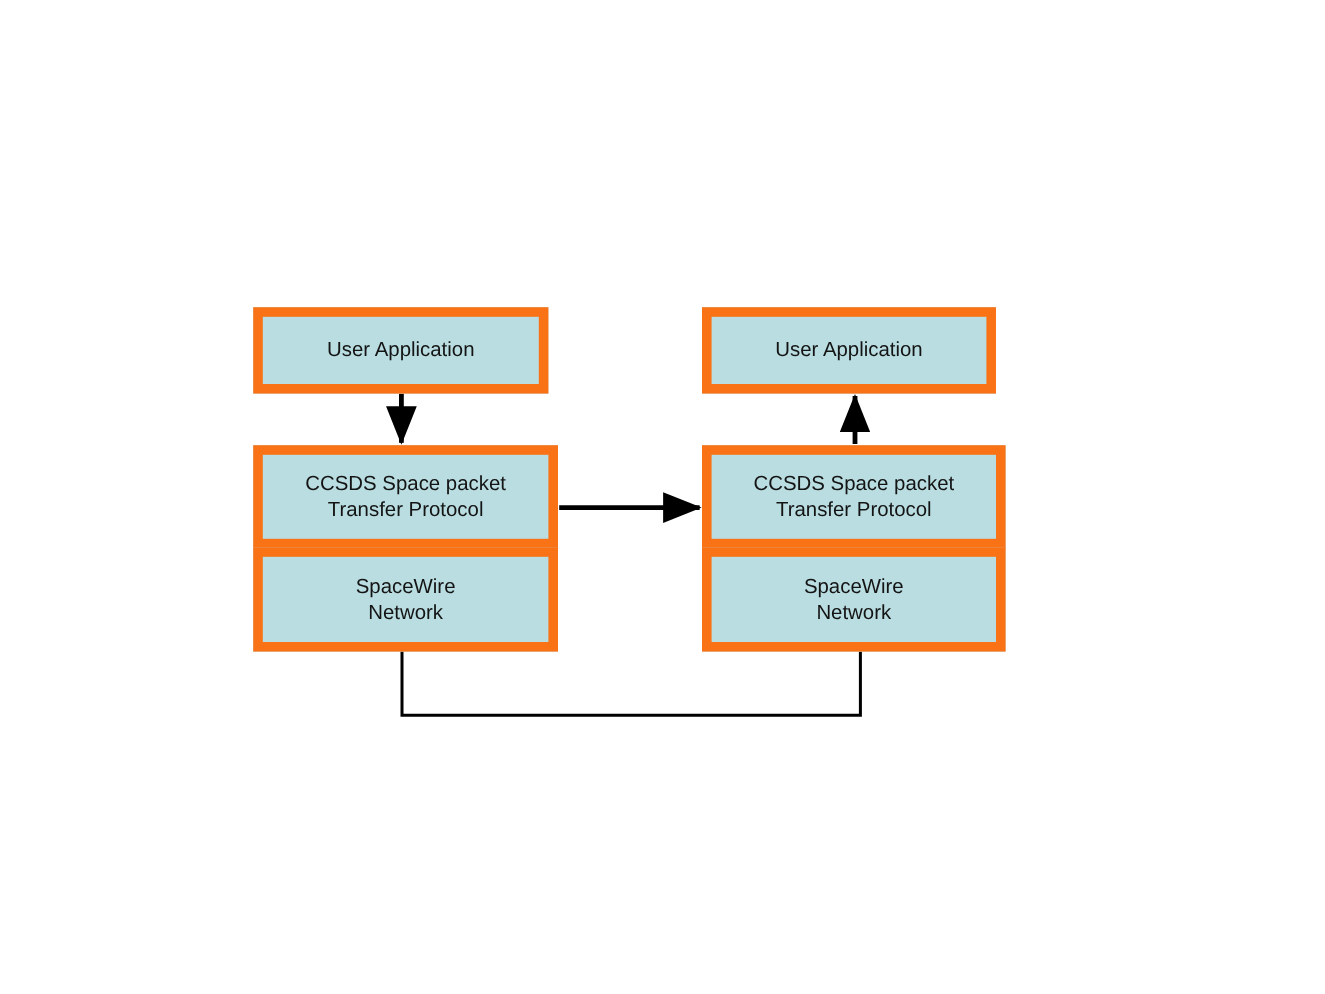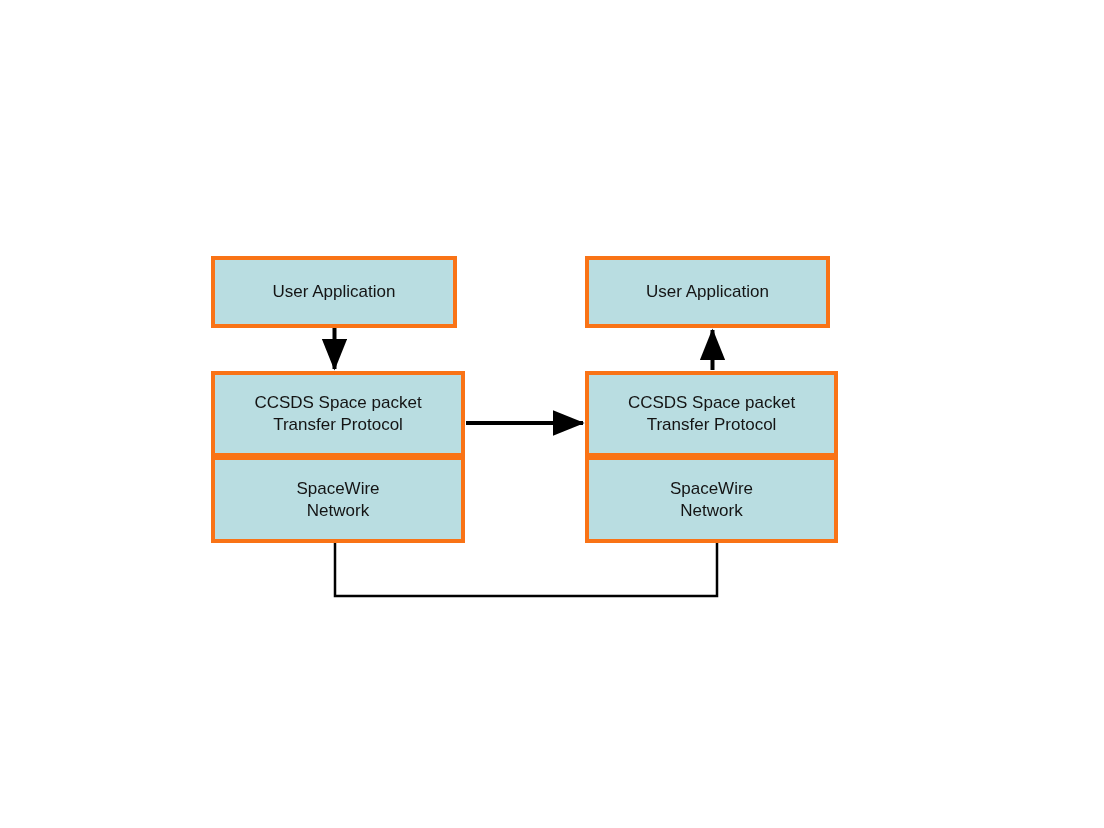--- a/index.html
+++ b/index.html
@@ -18,21 +18,21 @@
     position: absolute;
     left: 0;
     top: 0;
     width: 1104px;
     height: 828px;
   }
   .node {
     position: absolute;
     box-sizing: border-box;
     background: #b9dde1;
-    border: 4px solid #f97316;
+    border: 8px solid #f97316;
     color: #141414;
     display: flex;
     align-items: center;
     justify-content: center;
     text-align: center;
     line-height: 1.28;
     font-size: 17px;
     white-space: pre-line;
   }
   .node-label {

